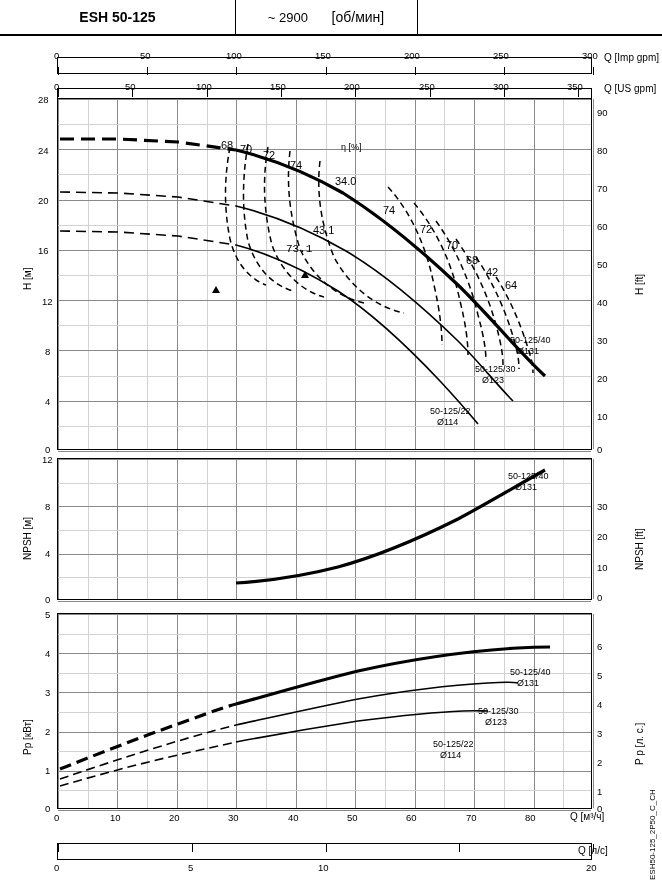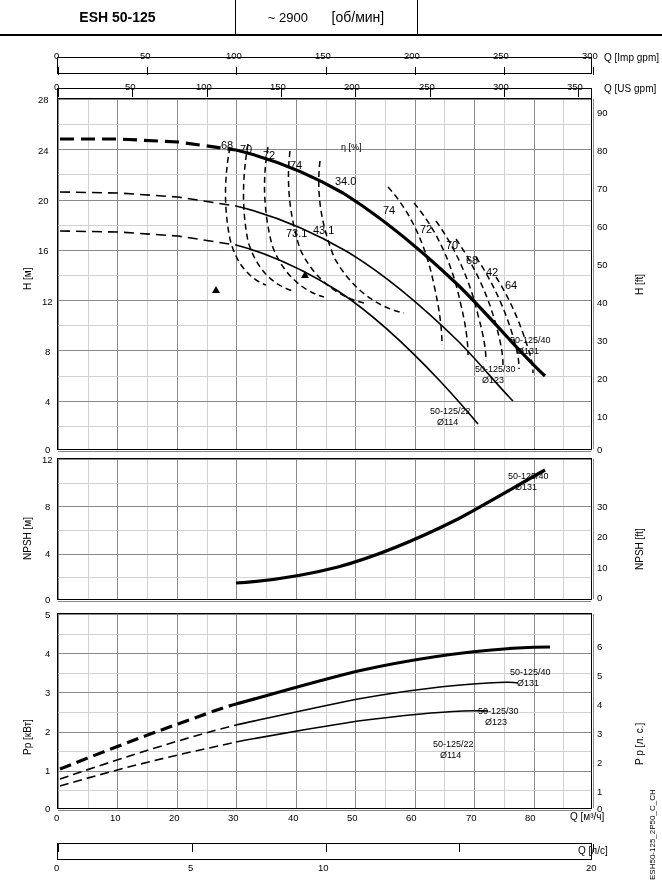--- a/index.html
+++ b/index.html
@@ -153,21 +153,21 @@
       <path d="M158,187 l4,7 l-8,0 z" fill="#000"></path>
       <path d="M247,172 l4,7 l-8,0 z" fill="#000"></path>
     </svg>
 
     <div class="lab" style="left:163px;top:40px;">68</div>
     <div class="lab" style="left:182px;top:44px;">70</div>
     <div class="lab" style="left:205px;top:50px;">72</div>
     <div class="lab" style="left:232px;top:60px;">74</div>
     <div class="lab" style="left:277px;top:76px;">34.0</div>
     <div class="lab" style="left:255px;top:125px;">43.1</div>
-    <div class="lab" style="left:228px;top:128px;">73.1</div>
+    <div class="lab" style="left:228px;top:144px;font-family:Liberation Mono, monospace;">73.1</div>
 
     <div class="lab" style="left:325px;top:105px;">74</div>
     <div class="lab" style="left:362px;top:124px;">72</div>
     <div class="lab" style="left:388px;top:140px;">70</div>
     <div class="lab" style="left:408px;top:155px;">68</div>
     <div class="lab" style="left:428px;top:167px;">42</div>
     <div class="lab" style="left:447px;top:180px;">64</div>
 
     <div class="lab b" style="left:283px;top:43px;">η [%]</div>
 

